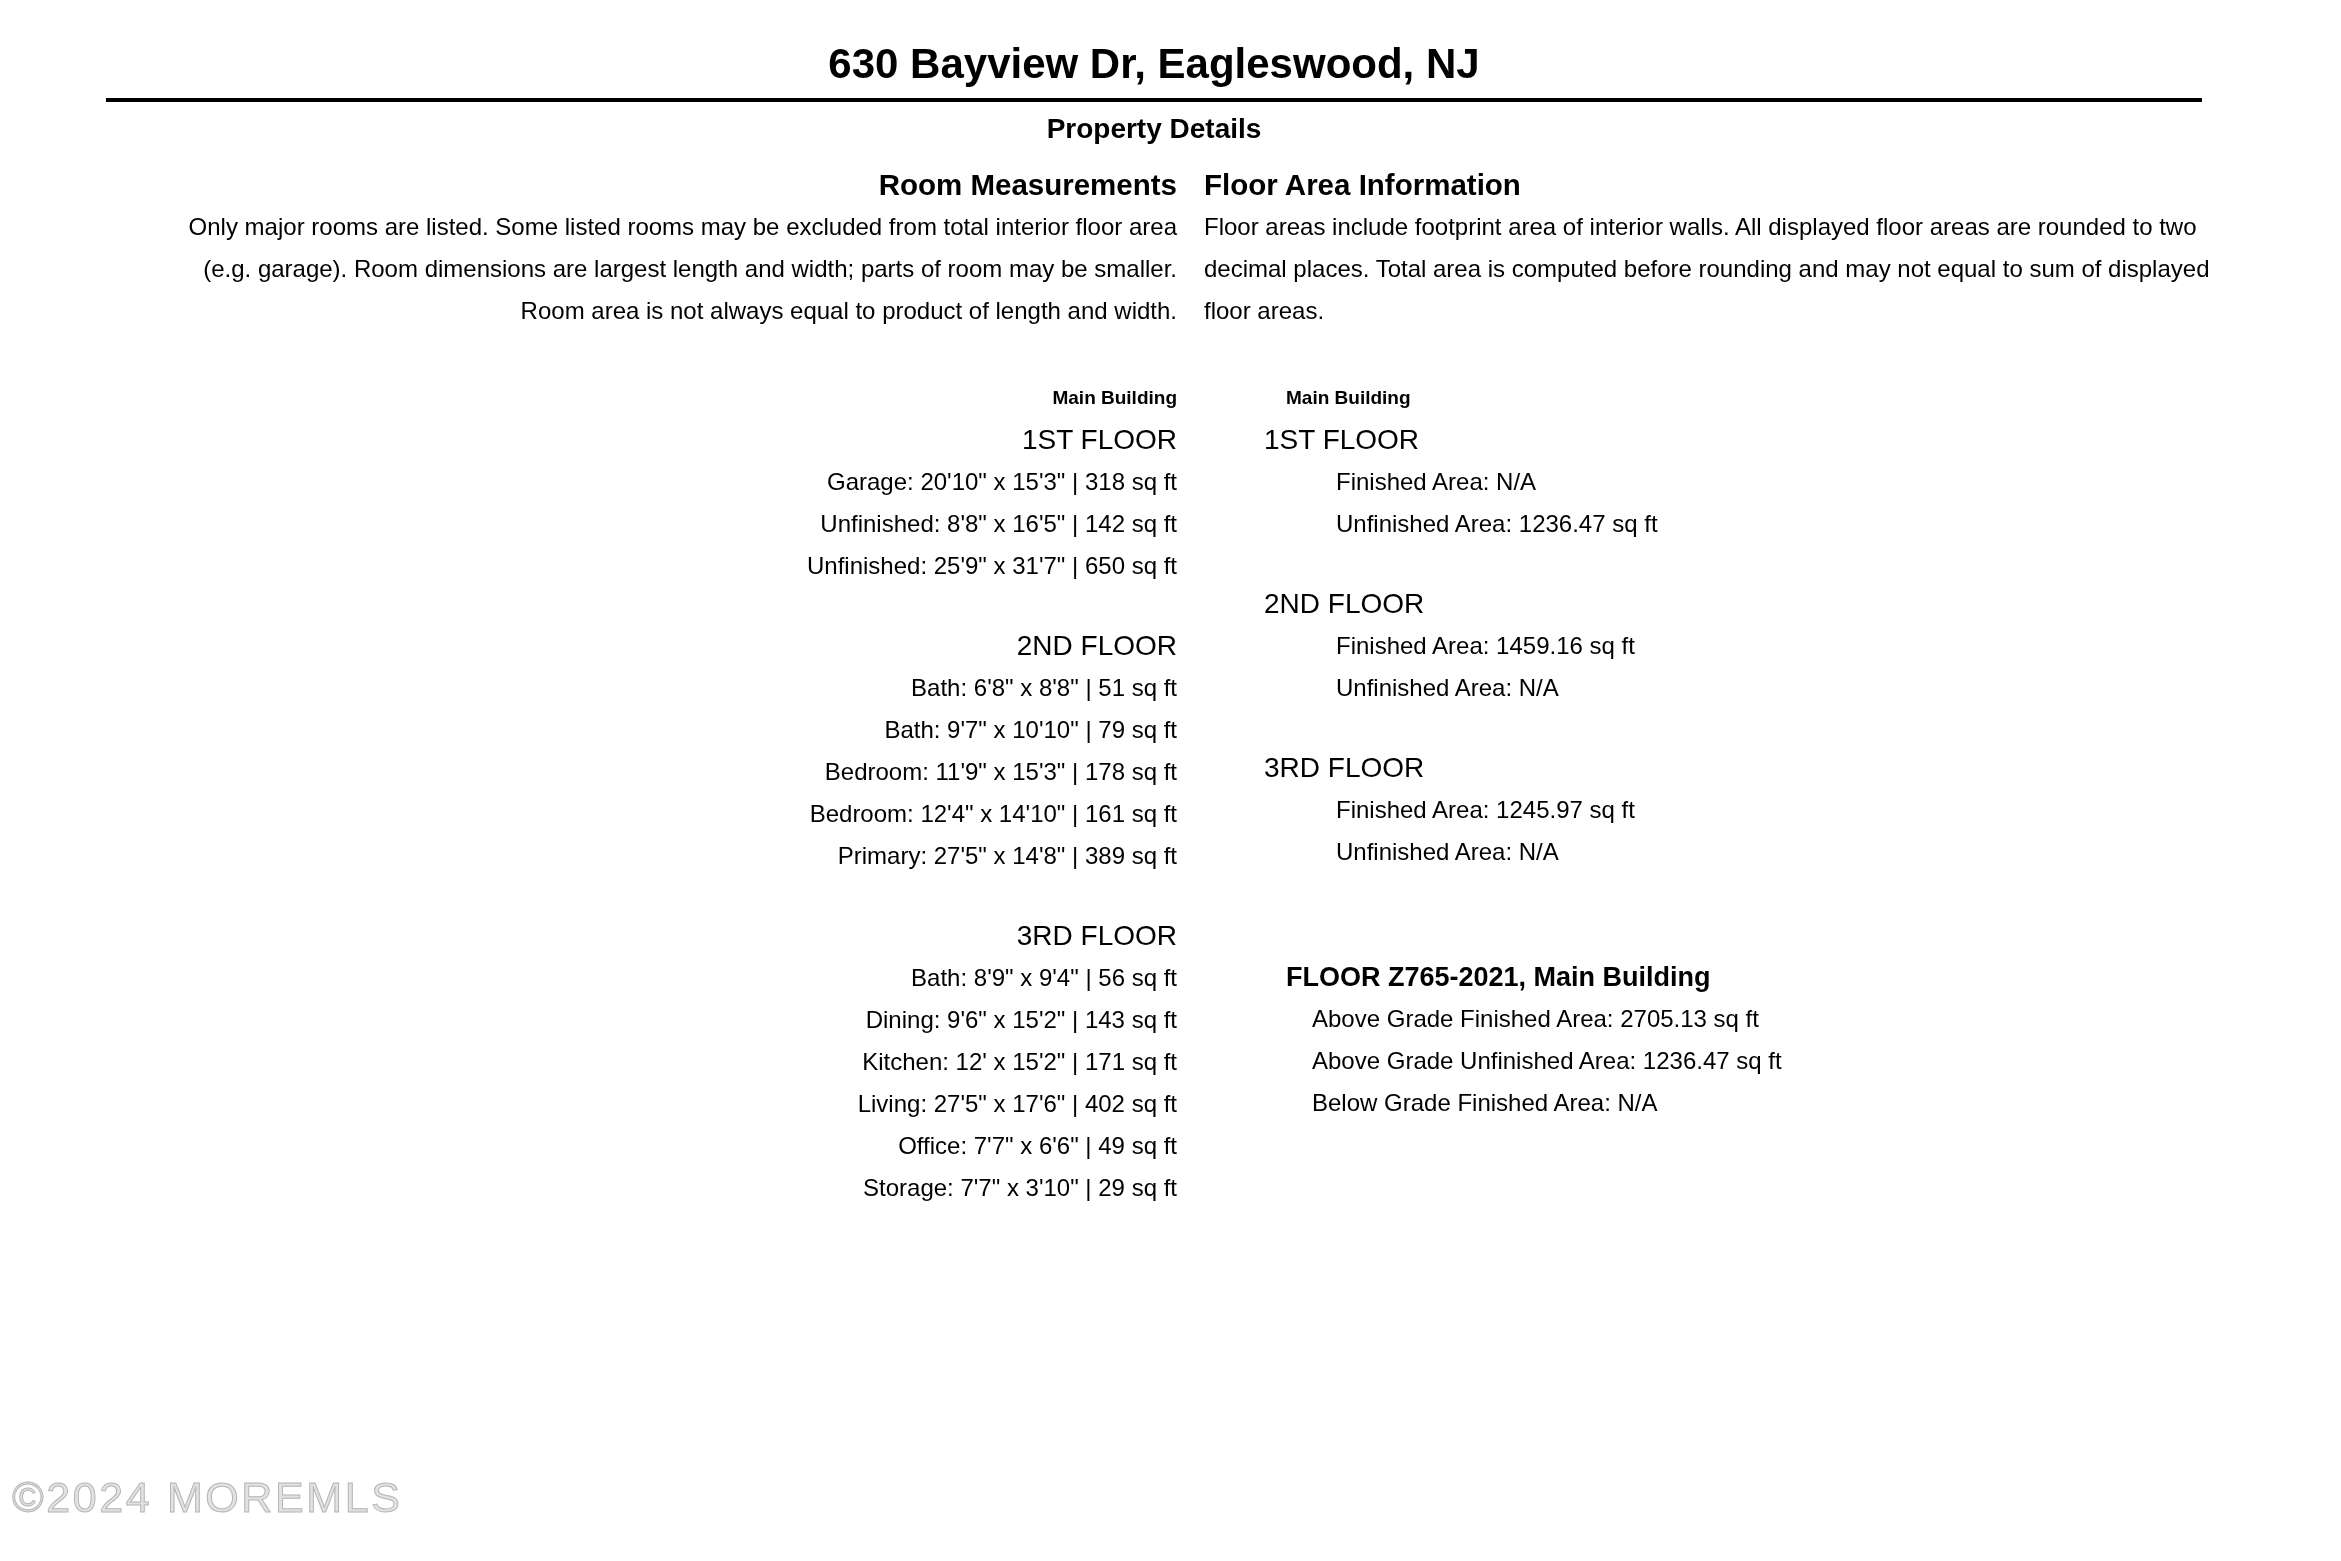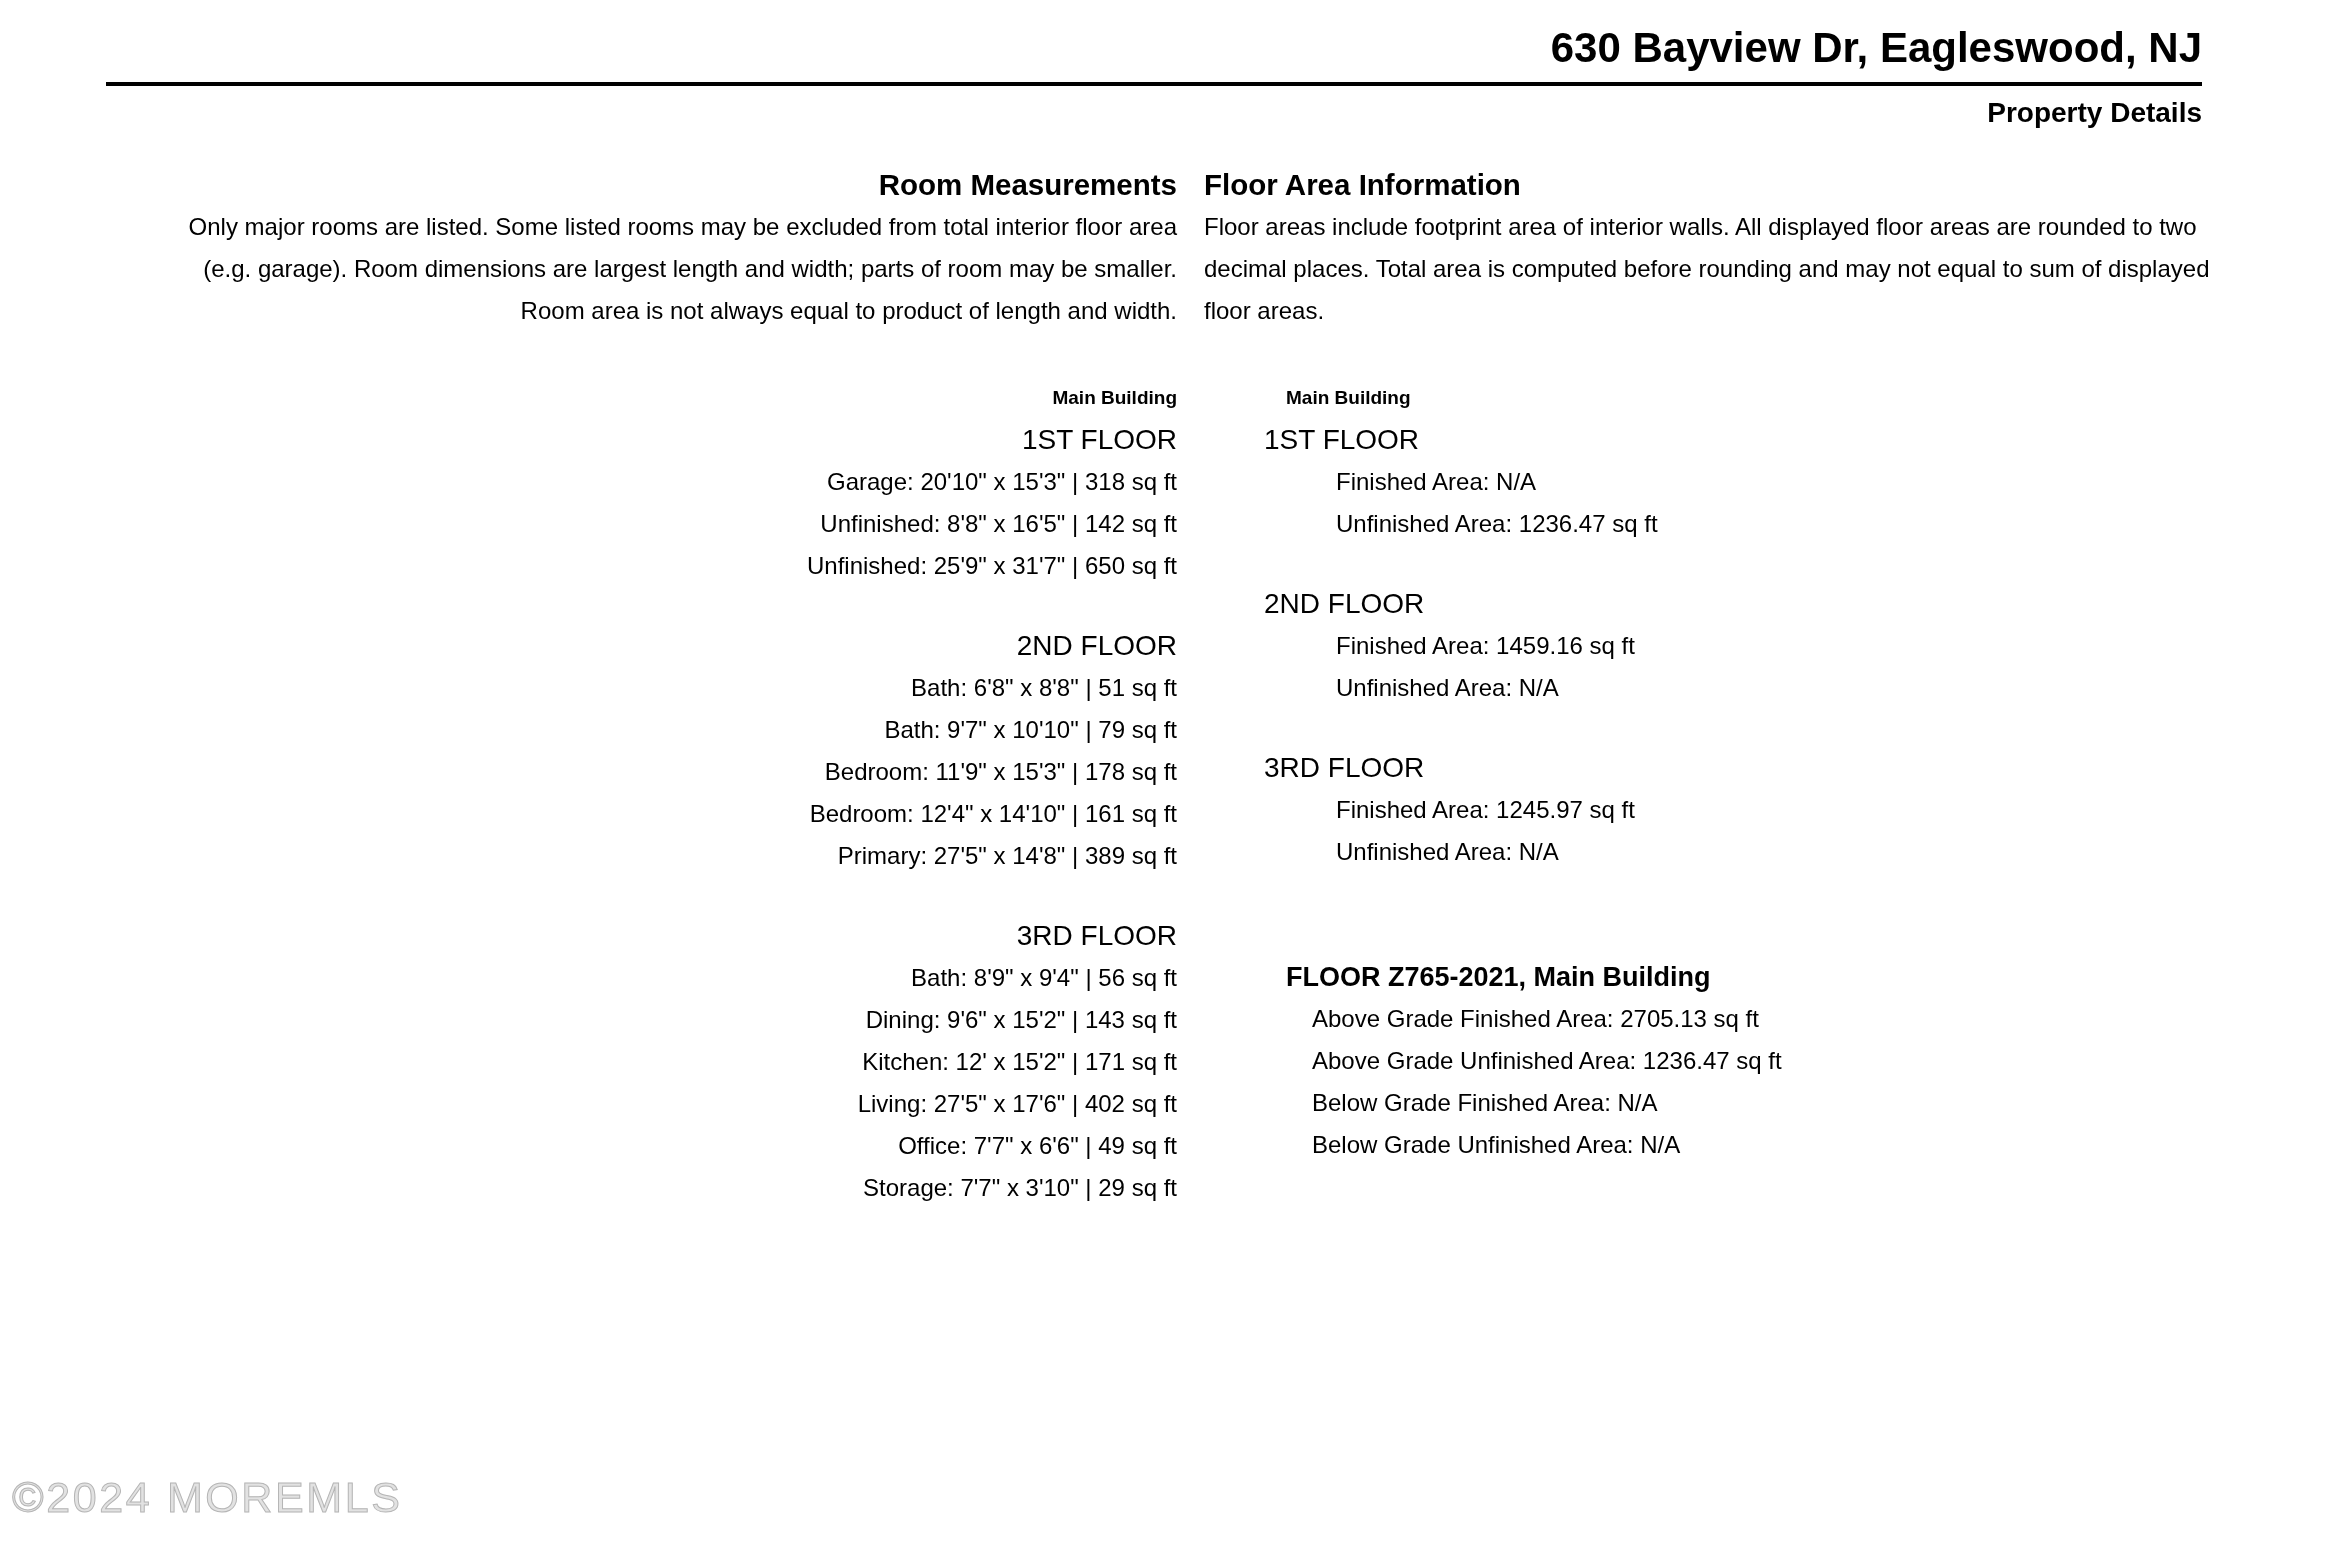--- a/index.html
+++ b/index.html
@@ -6,21 +6,21 @@
   html, body { background:#ffffff; }
   body {
     width:2342px; height:1561px;
     position:relative; overflow:hidden;
     font-family:"Liberation Sans","DejaVu Sans",sans-serif;
     color:#000000;
     -webkit-font-smoothing:antialiased;
   }
 
   
-  .doc-header { position:absolute; top:0; left:106px; width:2096px; text-align:right; }
+  .doc-header { position:absolute; top:16px; left:106px; width:2096px; text-align:center; }
   .doc-title { padding-top:22.6px; font-size:42px; font-weight:700; line-height:49px; }
   .doc-rule { margin-top:10.4px; height:4.3px; background:#000000; }
   .doc-subtitle { font-size:28px; font-weight:700; line-height:54px; }
 
   
   .col { position:absolute; top:164px; font-size:24px; line-height:42px; }
   .col-left  { left:123px;  width:1054px;text-align:right; }
   .col-right { left:1204px; width:1071px; }
 
   .sec-heading { font-size:29.5px; font-weight:700; line-height:42px; }
@@ -115,18 +115,17 @@
     <div class="floor-name">3RD FLOOR</div>
     <div class="area-line">Finished Area: 1245.97 sq ft</div>
     <div class="area-line">Unfinished Area: N/A</div>
   </div>
 
   <div class="ansi-block">
     <div class="ansi-heading">FLOOR Z765-2021, Main Building</div>
     <div class="ansi-line">Above Grade Finished Area: 2705.13 sq ft</div>
     <div class="ansi-line">Above Grade Unfinished Area: 1236.47 sq ft</div>
     <div class="ansi-line">Below Grade Finished Area: N/A</div>
-    <div class="ansi-line">Below Grade Unfinished Area: N/A</div>
   </div>
 </section>
 
 <div class="watermark">©2024 MOREMLS</div>
 
 
 </body></html>

